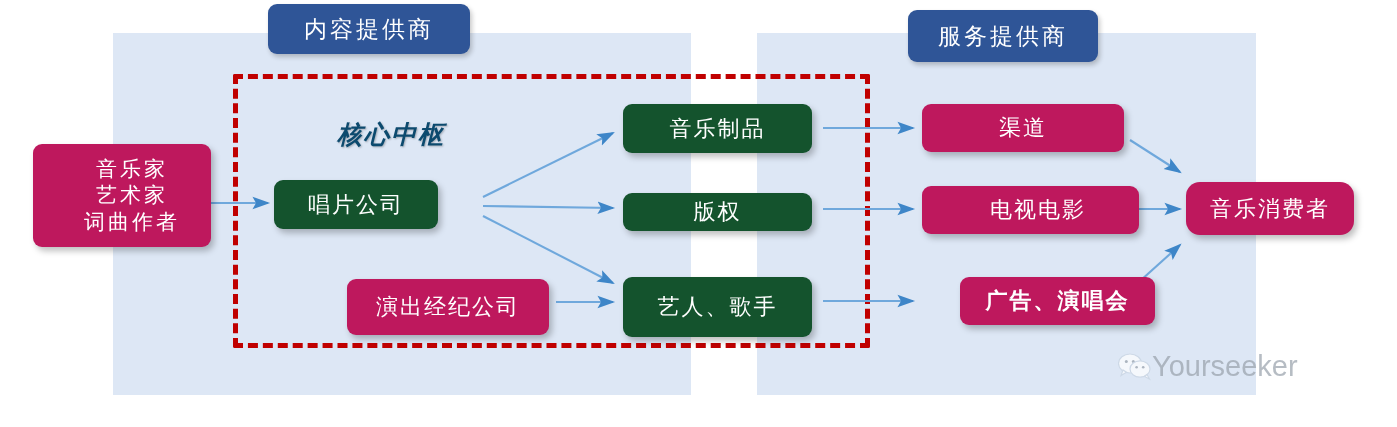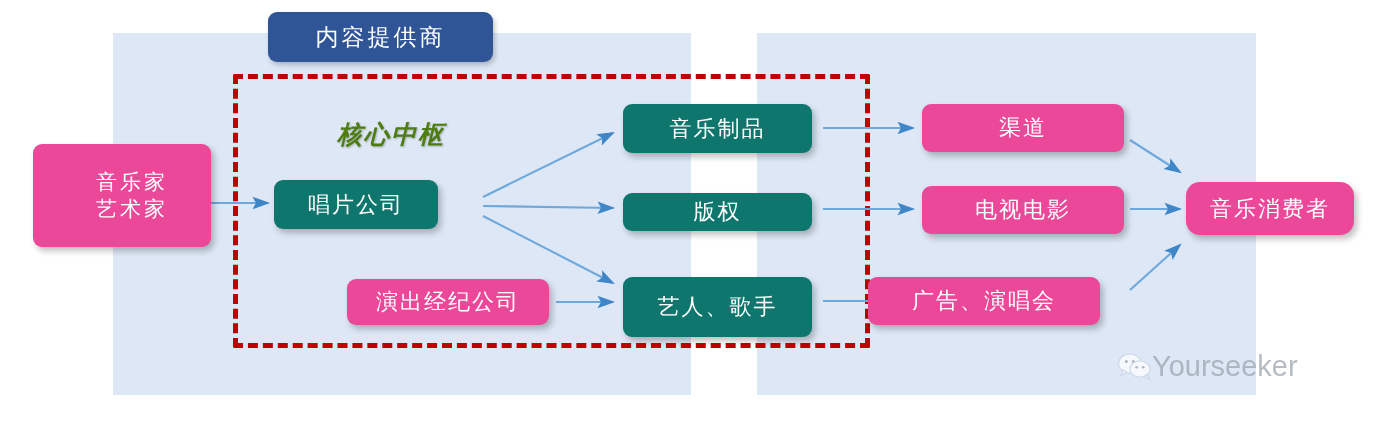--- a/index.html
+++ b/index.html
@@ -30,36 +30,36 @@
     border-radius: 9px;
     color: #ffffff;
     font-size: 23px;
     letter-spacing: 3px;
     display: flex;
     align-items: center;
     justify-content: center;
     box-shadow: 2px 3px 5px rgba(0,0,0,0.22);
     font-family: "Liberation Serif", "DejaVu Serif", serif;
   }
-  #hdr-content { left: 268px; top: 12px; width: 225px; height: 50px; }
+  #hdr-content { left: 268px; top: 4px; width: 202px; height: 50px; }
   #hdr-service { left: 908px; top: 10px; width: 190px; height: 52px; }
 
   
   #core-box {
     position: absolute;
     left: 233px; top: 74px;
     width: 637px; height: 274px;
     border: 5px dashed #c00000;
     box-sizing: border-box;
     border-radius: 2px;
   }
   #core-label {
     position: absolute;
     left: 337px; top: 118px;
-    color: #4d7c0f;
+    color: #0c4a6e;
     font-size: 25px;
     font-weight: bold;
     font-style: italic;
     letter-spacing: 2px;
     white-space: nowrap;
     text-shadow: 1px 1px 2px rgba(0,0,0,0.25);
     font-family: "Liberation Serif", "DejaVu Serif", serif;
   }
 
   
@@ -71,36 +71,36 @@
     flex-direction: column;
     align-items: center;
     justify-content: center;
     box-shadow: 3px 4px 6px rgba(0,0,0,0.25);
     font-size: 22px;
     letter-spacing: 2px;
     line-height: 1.25;
     white-space: nowrap;
     font-family: "Liberation Serif", "DejaVu Serif", serif;
   }
-  .node.gray   { background: #ec4899; }
-  .node.orange { background: #0f766e; }
+  .node.gray   { background: #be185d; }
+  .node.orange { background: #14532d; }
 
   #node-creators { left: 33px;  top: 144px; width: 158px; height: 103px; font-size: 21px; letter-spacing: 3px; padding-left: 20px; }
   #node-creators .ln { display:block; }
 
   #node-label    { left: 274px; top: 180px; width: 164px; height: 49px; }
-  #node-agency   { left: 347px; top: 279px; width: 202px; height: 46px; }
+  #node-agency   { left: 347px; top: 279px; width: 202px; height: 56px; }
 
   #node-product  { left: 623px; top: 104px; width: 189px; height: 49px; }
   #node-copyright{ left: 623px; top: 193px; width: 189px; height: 38px; }
   #node-artist   { left: 623px; top: 277px; width: 189px; height: 60px; }
 
   #node-channel  { left: 922px; top: 104px; width: 202px; height: 48px; }
-  #node-tvfilm   { left: 922px; top: 186px; width: 202px; height: 48px; }
-  #node-adconcert{ left: 868px; top: 277px; width: 232px; height: 48px; }
+  #node-tvfilm   { left: 922px; top: 186px; width: 202px; height: 48px; padding-left: 15px; }
+  #node-adconcert{ left: 960px; top: 277px; width: 195px; height: 48px; font-weight: bold; }
 
   #node-consumer { left: 1186px; top: 182px; width: 168px; height: 53px; border-radius: 14px; }
 
   
   #arrows {
     position: absolute;
     left: 0; top: 0;
     width: 1397px; height: 427px;
     pointer-events: none;
   }
@@ -151,24 +151,26 @@
       <line x1="823" y1="209" x2="913" y2="209"></line>
       <line x1="823" y1="301" x2="913" y2="301"></line>
 
       <line x1="1130" y1="140" x2="1180" y2="172"></line>
       <line x1="1130" y1="209" x2="1180" y2="209"></line>
       <line x1="1130" y1="290" x2="1180" y2="245"></line>
     </g>
   </svg>
 
   <div class="header-chip" id="hdr-content">内容提供商</div>
+  <div class="header-chip" id="hdr-service">服务提供商</div>
 
   <div class="node gray" id="node-creators">
     <span class="ln">音乐家</span>
     <span class="ln">艺术家</span>
+    <span class="ln">词曲作者</span>
   </div>
 
   <div class="node orange" id="node-label">唱片公司</div>
   <div class="node gray" id="node-agency">演出经纪公司</div>
 
   <div class="node orange" id="node-product">音乐制品</div>
   <div class="node orange" id="node-copyright">版权</div>
   <div class="node orange" id="node-artist">艺人、歌手</div>
 
   <div class="node gray" id="node-channel">渠道</div>

